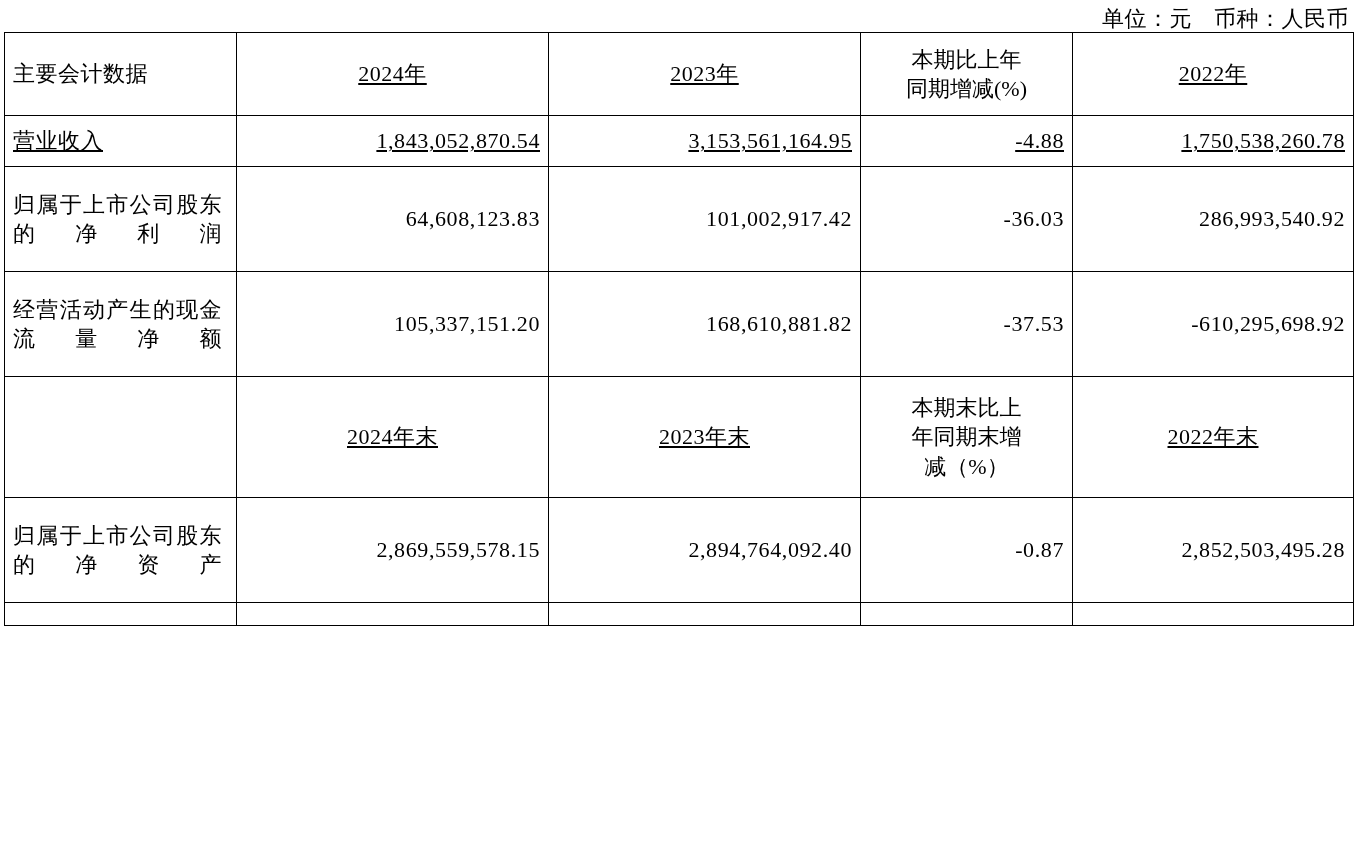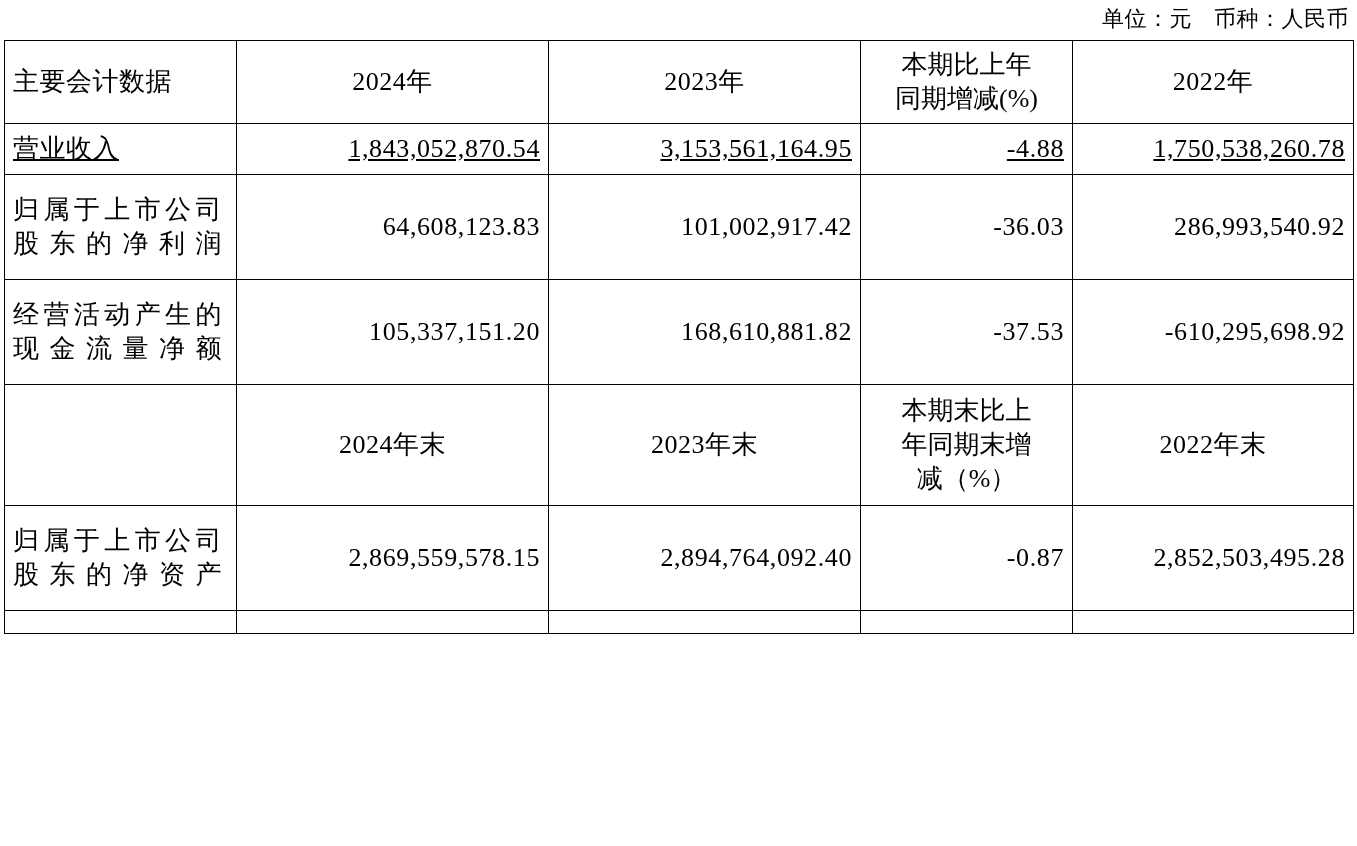--- a/index.html
+++ b/index.html
@@ -27,26 +27,26 @@
     font-size: 22px;
     letter-spacing: 0.5px;
     white-space: nowrap;
   }
   .unit-line .gap {
     display: inline-block;
     width: 22px;
   }
   table.fin {
     position: absolute;
-    top: 40px;
+    top: 32px;
     left: 4px;
     width: 1349px;
     border-collapse: collapse;
     table-layout: fixed;
-    font-size: 26px;
+    font-size: 22px;
   }
   table.fin td {
     border: 1px solid #000000;
     padding: 4px 8px;
     vertical-align: middle;
     line-height: 1.32;
   }
   col.c-label { width: 232px; }
   col.c-y1    { width: 312px; }
   col.c-y2    { width: 312px; }
@@ -64,20 +64,21 @@
   }
   .num {
     text-align: right;
     font-family: "Liberation Serif", "DejaVu Serif", serif;
     letter-spacing: 0.6px;
     padding-right: 12px;
   }
   .hdr {
     text-align: center;
     letter-spacing: 0.5px;
+    text-decoration: underline;
   }
   .hdr-two {
     text-align: center;
     line-height: 1.3;
   }
   .row-tall td { height: 96px; }
   .row-xtall td { height: 126px; }
   .row-hdr td { height: 74px; }
   .row-norm td { height: 42px; text-decoration: underline; }
   .row-hdr2 td { height: 112px; text-align: center; }

